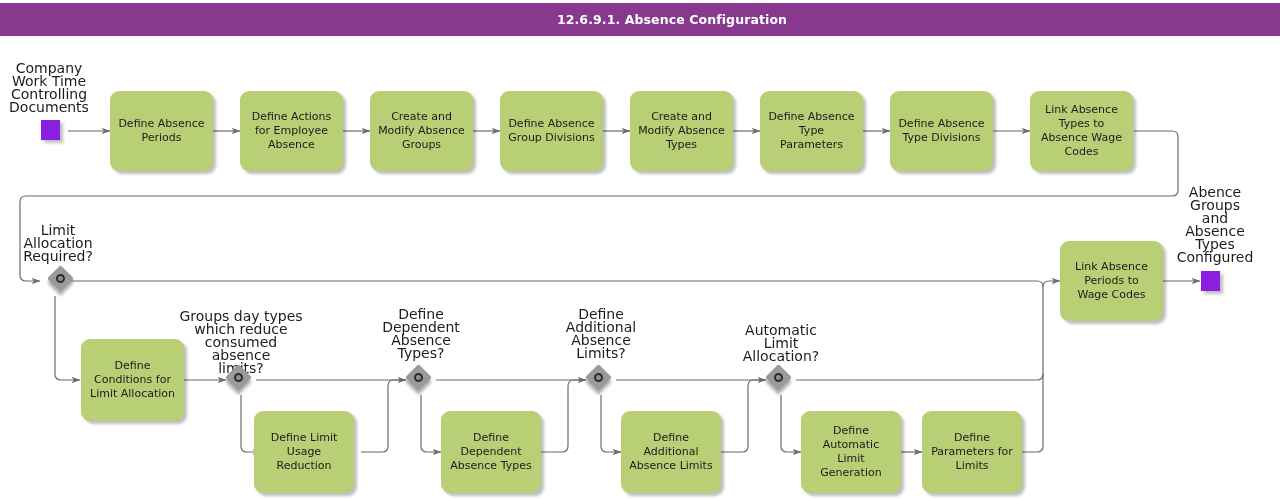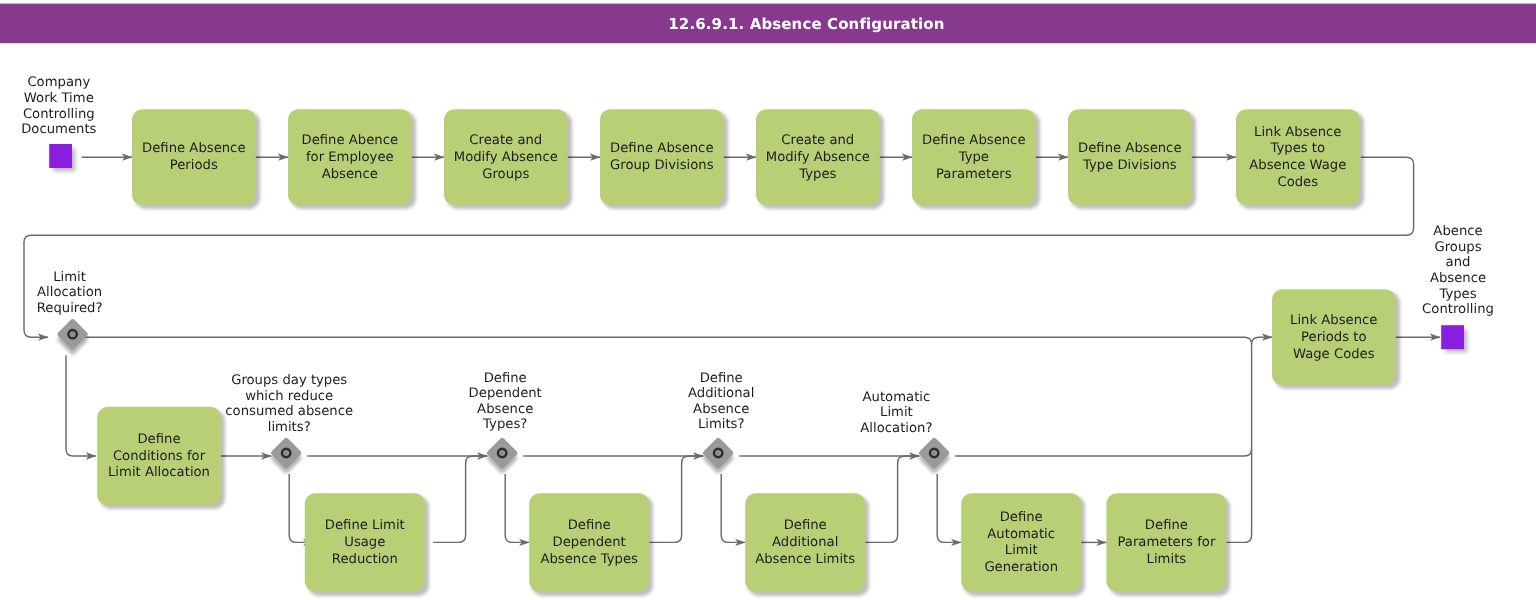--- a/index.html
+++ b/index.html
@@ -68,21 +68,21 @@
     width: 19px;
     height: 20px;
     background: #8a1fe0;
     box-shadow: 3px 3px 3px rgba(0,0,0,0.26);
   }
 
   
   .freetext {
     position: absolute;
     font-family: "DejaVu Sans", sans-serif;
-    font-size: 11px;
+    font-size: 14px;
     line-height: 13px;
     color: #1c1c1c;
     text-align: center;
     white-space: pre-line;
   }
 
   
   .gateway {
     position: absolute;
     width: 30px;
@@ -200,21 +200,21 @@
 Controlling
 Documents</div>
   <div class="marker" style="left:41px; top:120px;"></div>
 
   <div class="node" style="left:110px; top:91px; width:103px; height:80px;">
     <span class="node-label">Define Absence
 Periods</span>
   </div>
 
   <div class="node" style="left:240px; top:91px; width:103px; height:80px;">
-    <span class="node-label">Define Abence
+    <span class="node-label">Define Actions
 for Employee
 Absence</span>
   </div>
 
   <div class="node" style="left:370px; top:91px; width:103px; height:80px;">
     <span class="node-label">Create and
 Modify Absence
 Groups</span>
   </div>
 
@@ -298,21 +298,21 @@
     <div class="diamond"></div>
     <div class="ring"></div>
   </div>
 
   <div class="node" style="left:621px; top:411px; width:100px; height:82px;">
     <span class="node-label">Define
 Additional
 Absence Limits</span>
   </div>
 
-  <div class="freetext" style="left:699px; top:324px; width:96px;">Automatic
+  <div class="freetext" style="left:733px; top:324px; width:96px;">Automatic
 Limit
 Allocation?</div>
   <div class="gateway" style="left:766px; top:365px;">
     <div class="diamond"></div>
     <div class="ring"></div>
   </div>
 
   <div class="node" style="left:801px; top:411px; width:100px; height:82px;">
     <span class="node-label">Define Automatic
 Limit Generation</span>
@@ -328,16 +328,16 @@
     <span class="node-label">Link Absence
 Periods to
 Wage Codes</span>
   </div>
 
   <div class="freetext" style="left:1175px; top:186px; width:80px;">Abence
 Groups
 and
 Absence
 Types
-Controlling</div>
+Configured</div>
   <div class="marker" style="left:1201px; top:271px;"></div>
 
 </div>
 
 </body></html>

